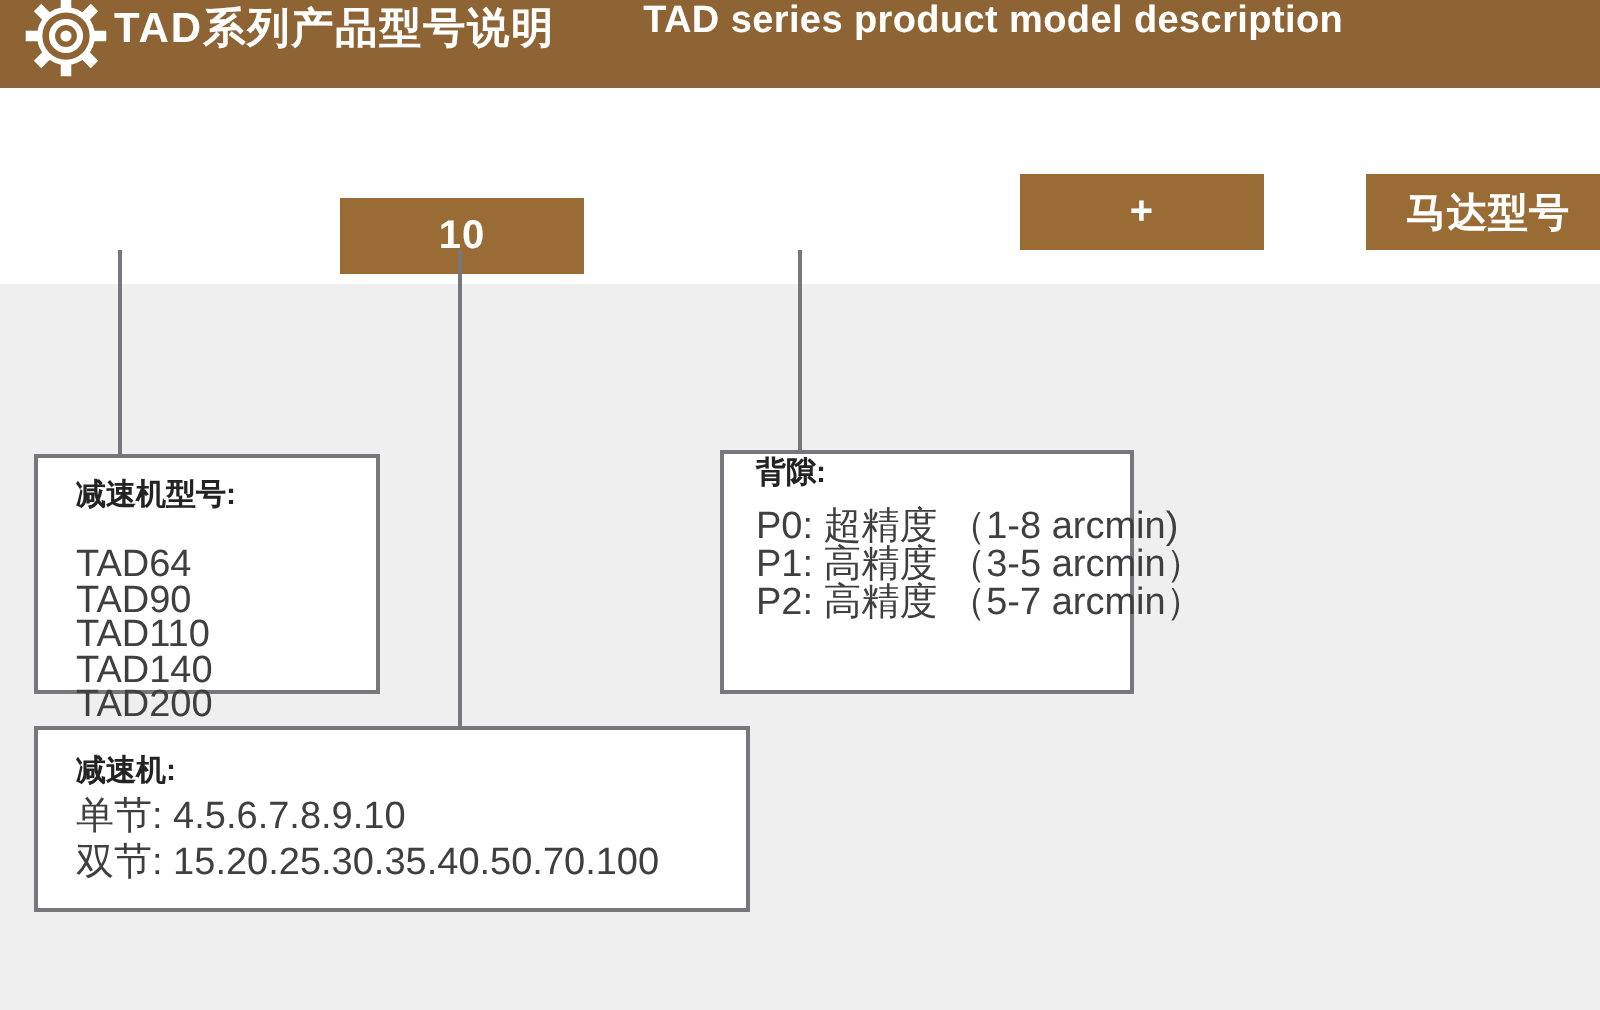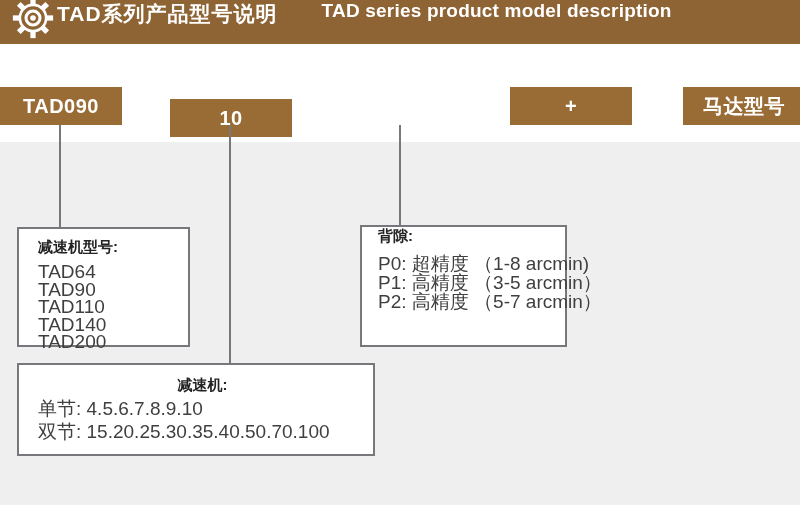--- a/index.html
+++ b/index.html
@@ -92,29 +92,29 @@
     color: #3F3F3F;
   }
   .box-reducer-model { left: 17px;  top: 227px; width: 173px; height: 120px; padding: 9px 6px 0 19px; }
   .box-backlash      { left: 360px; top: 225px; width: 207px; height: 122px; padding: 0 6px 0 16px; }
   .box-stages        { left: 17px;  top: 363px; width: 358px; height: 93px;  padding: 11px 6px 0 19px; }
 
   .detail-title {
     font-weight: bold;
     color: #232323;
     font-size: 15px;
-    margin-bottom: 6px;
+    margin-bottom: 17px;
     white-space: nowrap;
   }
   .detail-item { font-size: 19px; white-space: nowrap; }
   .box-reducer-model .detail-item { line-height: 17.5px; }
   .box-backlash .detail-item      { line-height: 19px; }
   .box-stages .detail-item        { line-height: 23px; }
   .box-backlash .detail-title     { margin-bottom: 8px; }
-  .box-stages .detail-title       { margin-bottom: 2px; text-align: center; }
+  .box-stages .detail-title       { margin-bottom: 2px; }
 </style>
 </head>
 <body>
 
 <div class="screen">
 
   <div class="header-bar">
     <span class="gear-wrap">
       <svg width="42" height="42" viewBox="0 0 48 48">
         <g fill="#ffffff">
@@ -129,21 +129,20 @@
         </g>
         <circle cx="24" cy="24" r="15" fill="#8E6434" stroke="#ffffff" stroke-width="3"></circle>
         <circle cx="24" cy="24" r="8" fill="none" stroke="#ffffff" stroke-width="3.5"></circle>
         <circle cx="24" cy="24" r="3.2" fill="#ffffff"></circle>
       </svg>
     </span>
     <span class="title-zh">TAD系列产品型号说明</span>
     <span class="title-en">TAD series product model description</span>
   </div>
 
-  <div class="model-box seg-0">TAD090</div>
   <div class="model-box seg-1">10</div>
   <div class="model-box seg-3">+</div>
   <div class="model-box seg-4">马达型号</div>
 
   <div class="panel"></div>
 
   <div class="connector conn-left"></div>
   <div class="connector conn-middle"></div>
   <div class="connector conn-right"></div>
 

